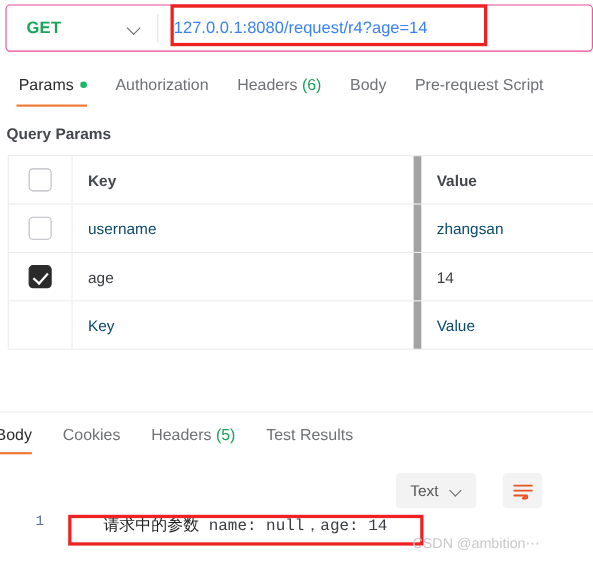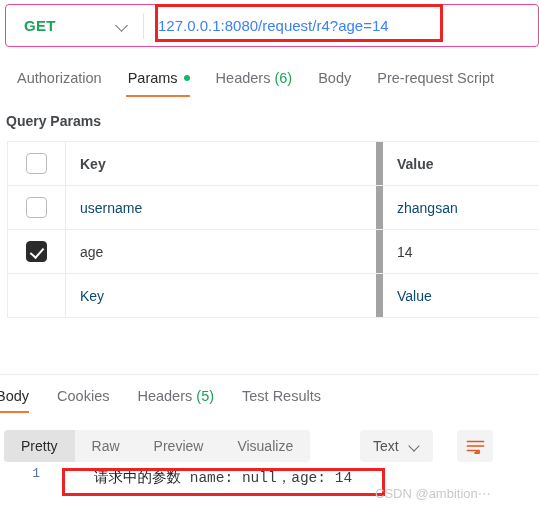--- a/index.html
+++ b/index.html
@@ -181,25 +181,25 @@
     <div class="method">
       <span class="method-label">GET</span>
       <span class="chev"></span>
     </div>
     <div class="vdiv"></div>
     <div class="url-text">127.0.0.1:8080/request/r4?age=14</div>
   </div>
   <div class="hl-url"></div>
 
   <div class="req-tabs">
-    <div class="rtab">
-      <span>Authorization</span>
-    </div>
     <div class="rtab active">
       <span>Params</span><span class="dot-green"></span>
+    </div>
+    <div class="rtab">
+      <span>Authorization</span>
     </div>
     <div class="rtab">
       <span>Headers</span>
       <span class="cnt-green">(6)</span>
     </div>
     <div class="rtab">
       <span>Body</span>
     </div>
     <div class="rtab">
       <span>Pre-request Script</span>
@@ -251,26 +251,20 @@
     </div>
     <div class="restab">
       <span>Headers</span>
       <span class="cnt-green">(5)</span>
     </div>
     <div class="restab">
       <span>Test Results</span>
     </div>
   </div>
 
-  <div class="seg">
-    <div class="segbtn active">Pretty</div>
-    <div class="segbtn">Raw</div>
-    <div class="segbtn">Preview</div>
-    <div class="segbtn">Visualize</div>
-  </div>
 
   <div class="fmt">
     <span>Text</span>
     <span class="chev-sm"></span>
   </div>
 
   <div class="wrapbtn">
     <svg width="19" height="15" viewBox="0 0 19 15">
       <line x1="1.5" y1="2.5" x2="17.5" y2="2.5" stroke="#e8541f" stroke-width="1.7" stroke-linecap="round"></line>
       <line x1="1.5" y1="7" x2="17.5" y2="7" stroke="#e8541f" stroke-width="1.7" stroke-linecap="round"></line>

